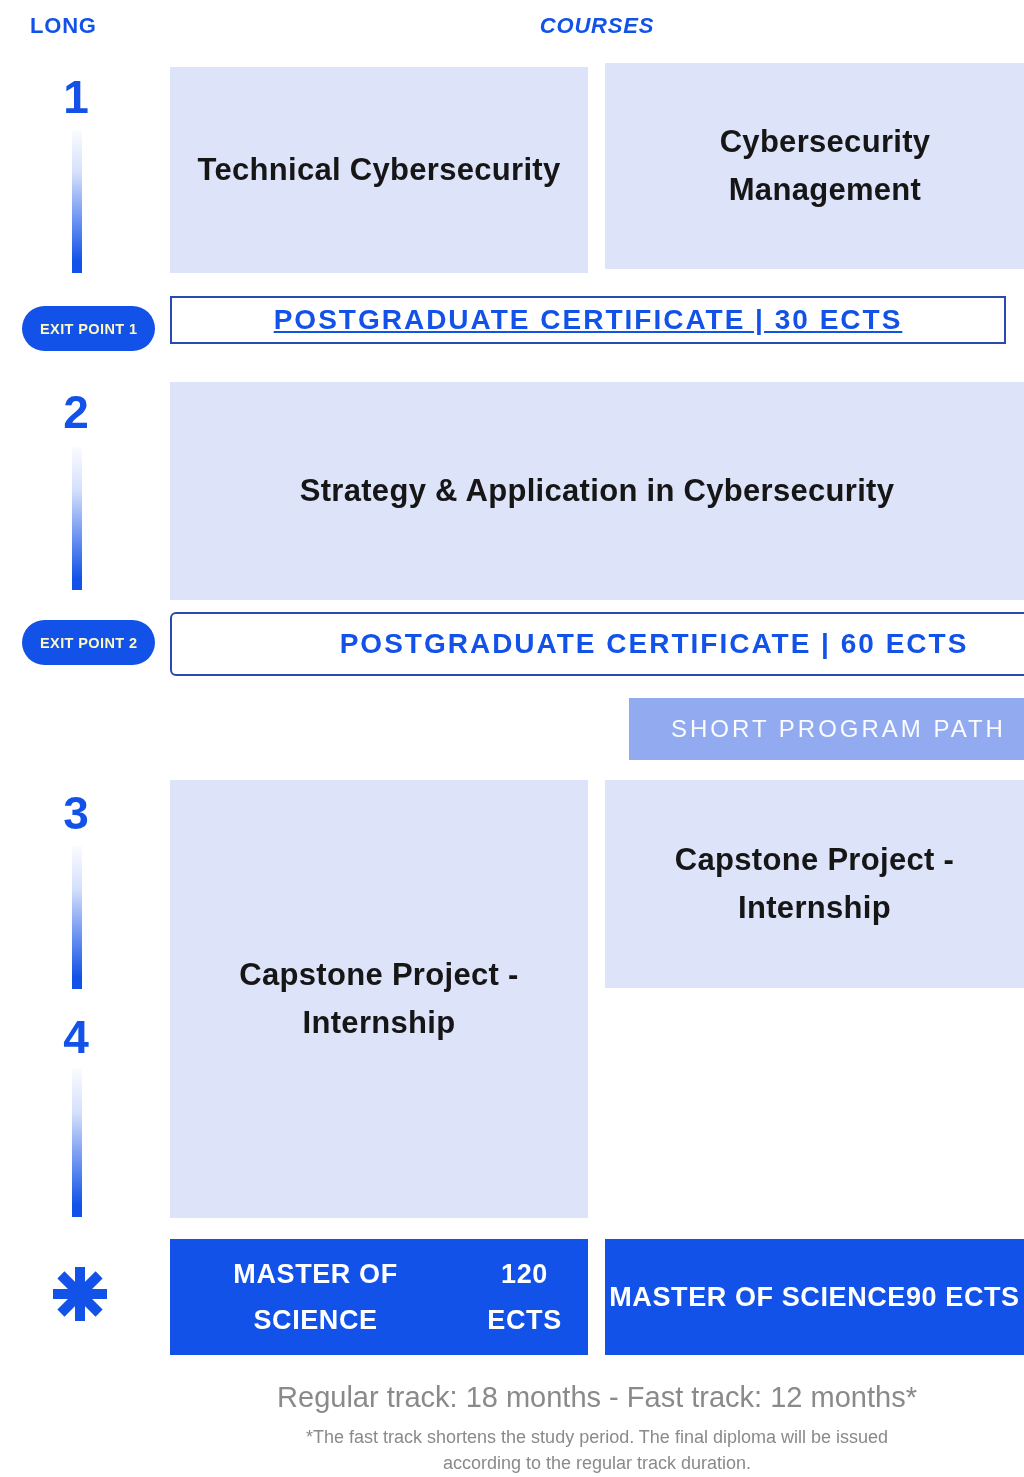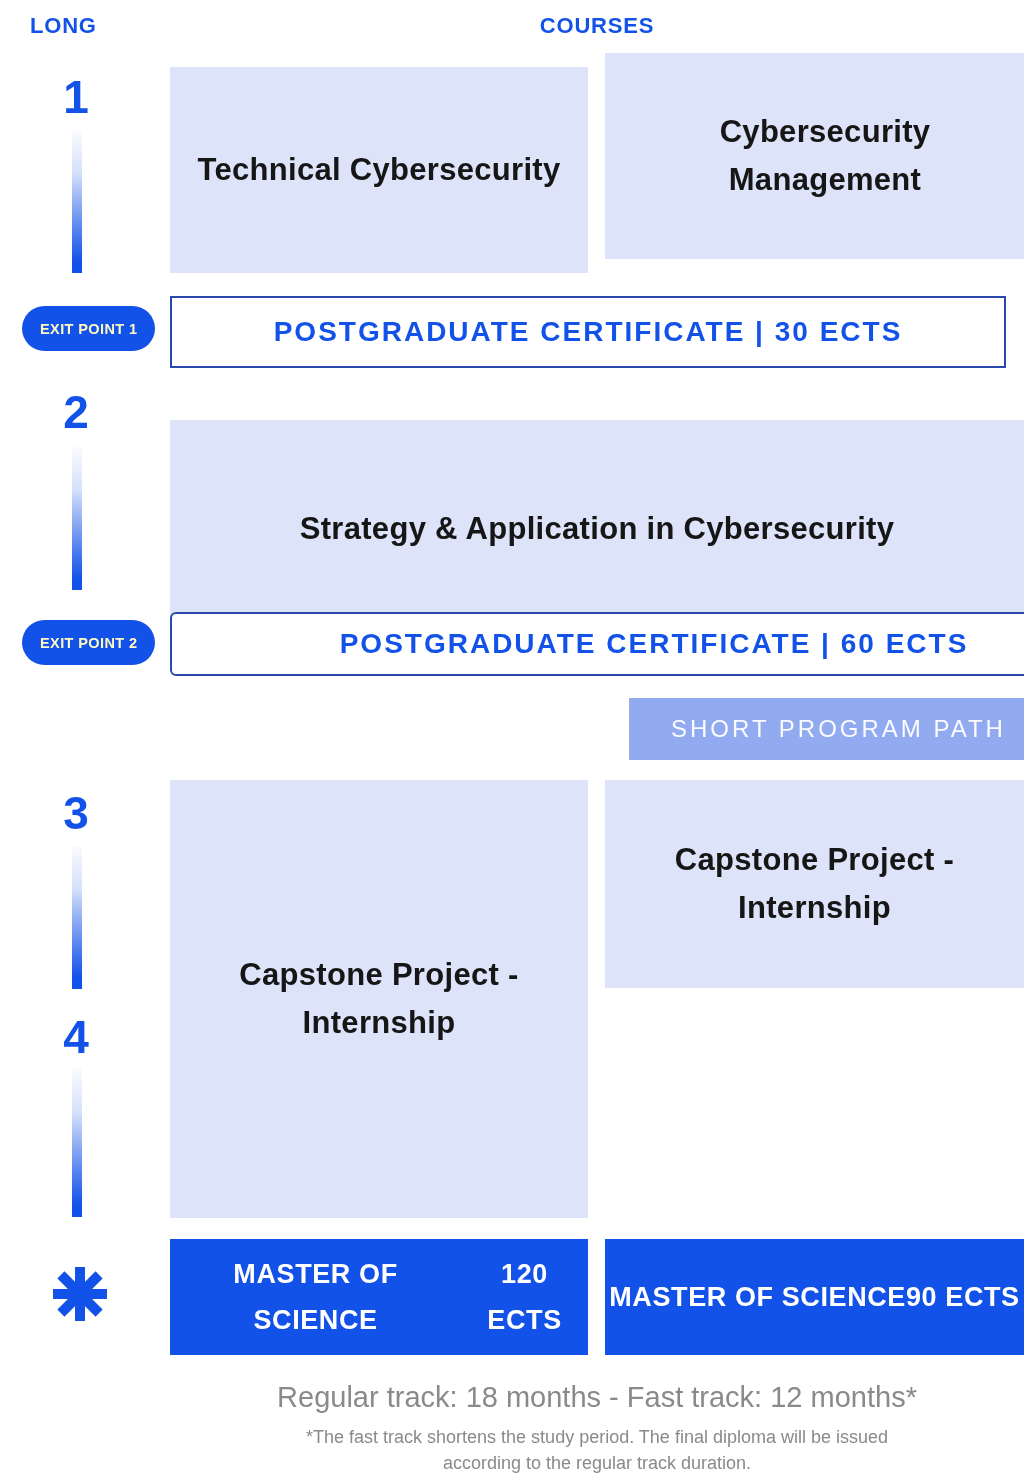--- a/index.html
+++ b/index.html
@@ -19,21 +19,21 @@
     background:#ffffff;
     overflow:hidden;
   }
   .abs{position:absolute;}
 
   
   .col-head{
     font-size:22px;font-weight:800;color:var(--accent);
     letter-spacing:0.8px;
   }
-  .courses-head{left:170px;top:13px;width:854px;text-align:center;}
+  .courses-head{left:170px;top:13px;width:854px;text-align:center;font-style:italic;}
   .terms-head{left:30px;top:13px;}
 
   
   .term-num{
     left:55px;width:42px;text-align:center;
     font-size:46px;font-weight:700;color:var(--accent);line-height:1;
   }
   .term-line{
     left:72px;width:10px;
     background:linear-gradient(180deg,rgba(18,82,232,0.02) 0%,rgba(18,82,232,0.18) 30%,rgba(18,82,232,0.65) 65%,var(--accent) 92%);
@@ -116,33 +116,33 @@
 
   <div class="abs col-head terms-head">LONG</div>
   <div class="abs col-head courses-head">COURSES</div>
 
   <div class="abs term-num" style="top:74px;">1</div>
   <div class="abs term-line" style="top:130px;height:143px;"></div>
 
   <div class="abs course-box" style="left:170px;top:67px;width:418px;height:206px;">
     <span>Technical Cybersecurity</span>
   </div>
-  <div class="abs course-box" style="left:605px;top:53px;width:419px;height:206px;padding-left:45px;">
+  <div class="abs course-box" style="left:605px;top:63px;width:419px;height:206px;padding-left:45px;">
     <span>Cybersecurity Management</span>
   </div>
 
   <div class="abs pill" style="left:22px;top:306px;">EXIT POINT 1</div>
-  <div class="abs cert-box" style="left:170px;top:296px;width:836px;height:72px;">
+  <div class="abs cert-box" style="left:170px;top:296px;width:836px;height:48px;text-decoration:underline;">
     <span>POSTGRADUATE CERTIFICATE | 30 ECTS</span>
   </div>
 
   <div class="abs term-num" style="top:389px;">2</div>
   <div class="abs term-line" style="top:447px;height:143px;"></div>
 
-  <div class="abs course-box" style="left:170px;top:382px;width:854px;height:218px;margin-top:38px;">
+  <div class="abs course-box" style="left:170px;top:382px;width:854px;height:218px;">
     <span>Strategy &amp; Application in Cybersecurity</span>
   </div>
 
   <div class="abs pill" style="left:22px;top:620px;">EXIT POINT 2</div>
   <div class="abs cert-box" style="left:170px;top:612px;width:968px;height:64px;border-radius:6px;">
     <span>POSTGRADUATE CERTIFICATE | 60 ECTS</span>
   </div>
 
   <div class="abs path-head" style="left:605px;top:698px;width:419px;height:62px;margin-left:24px;">SHORT PROGRAM PATH</div>
 

